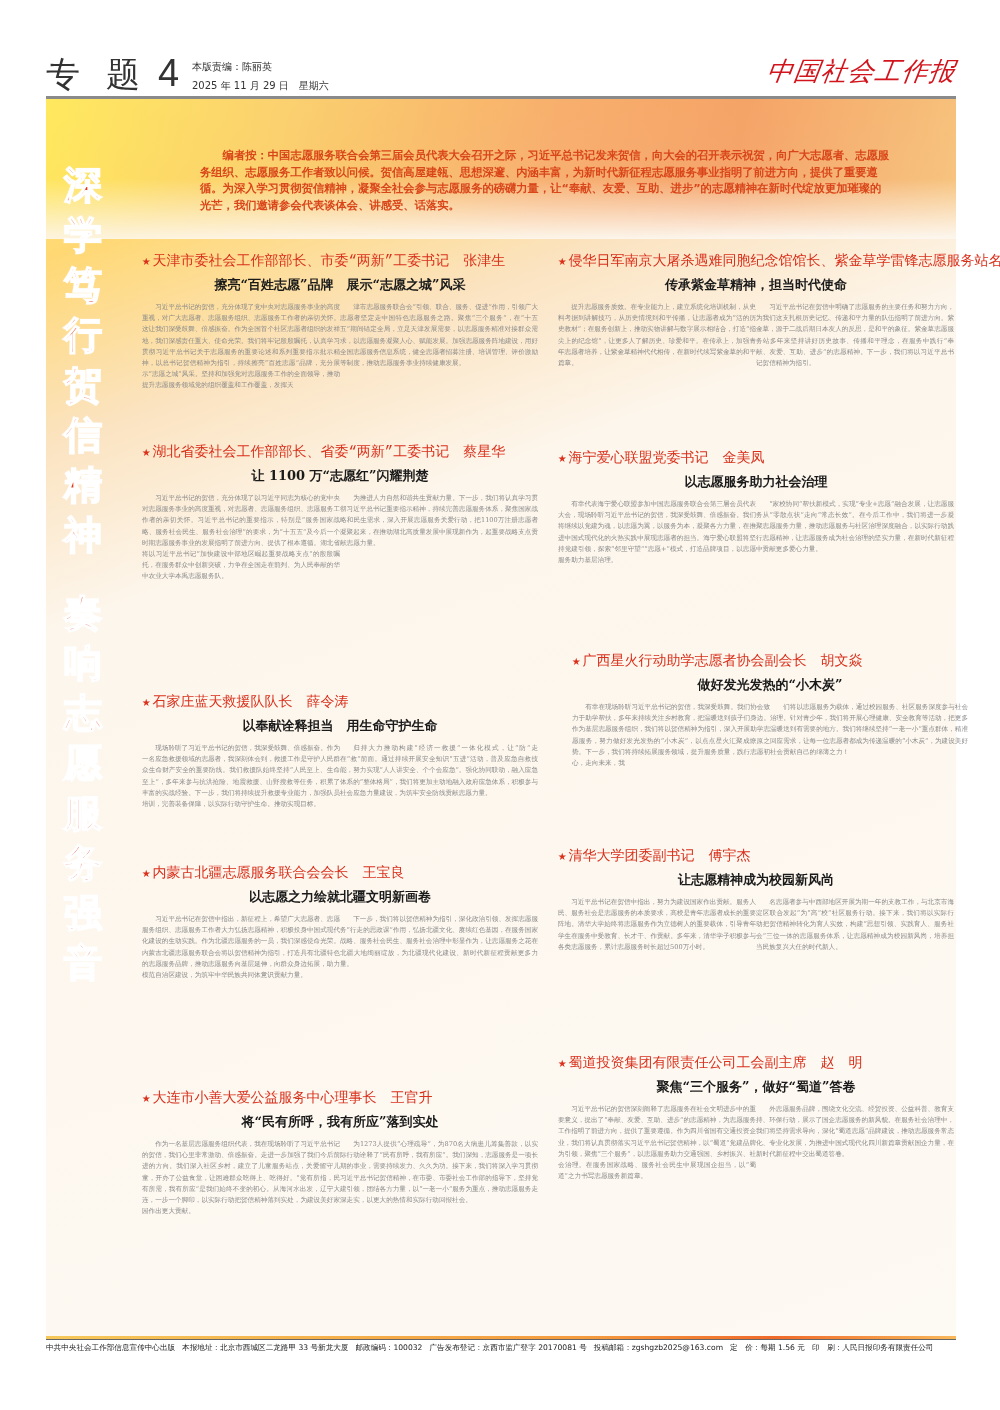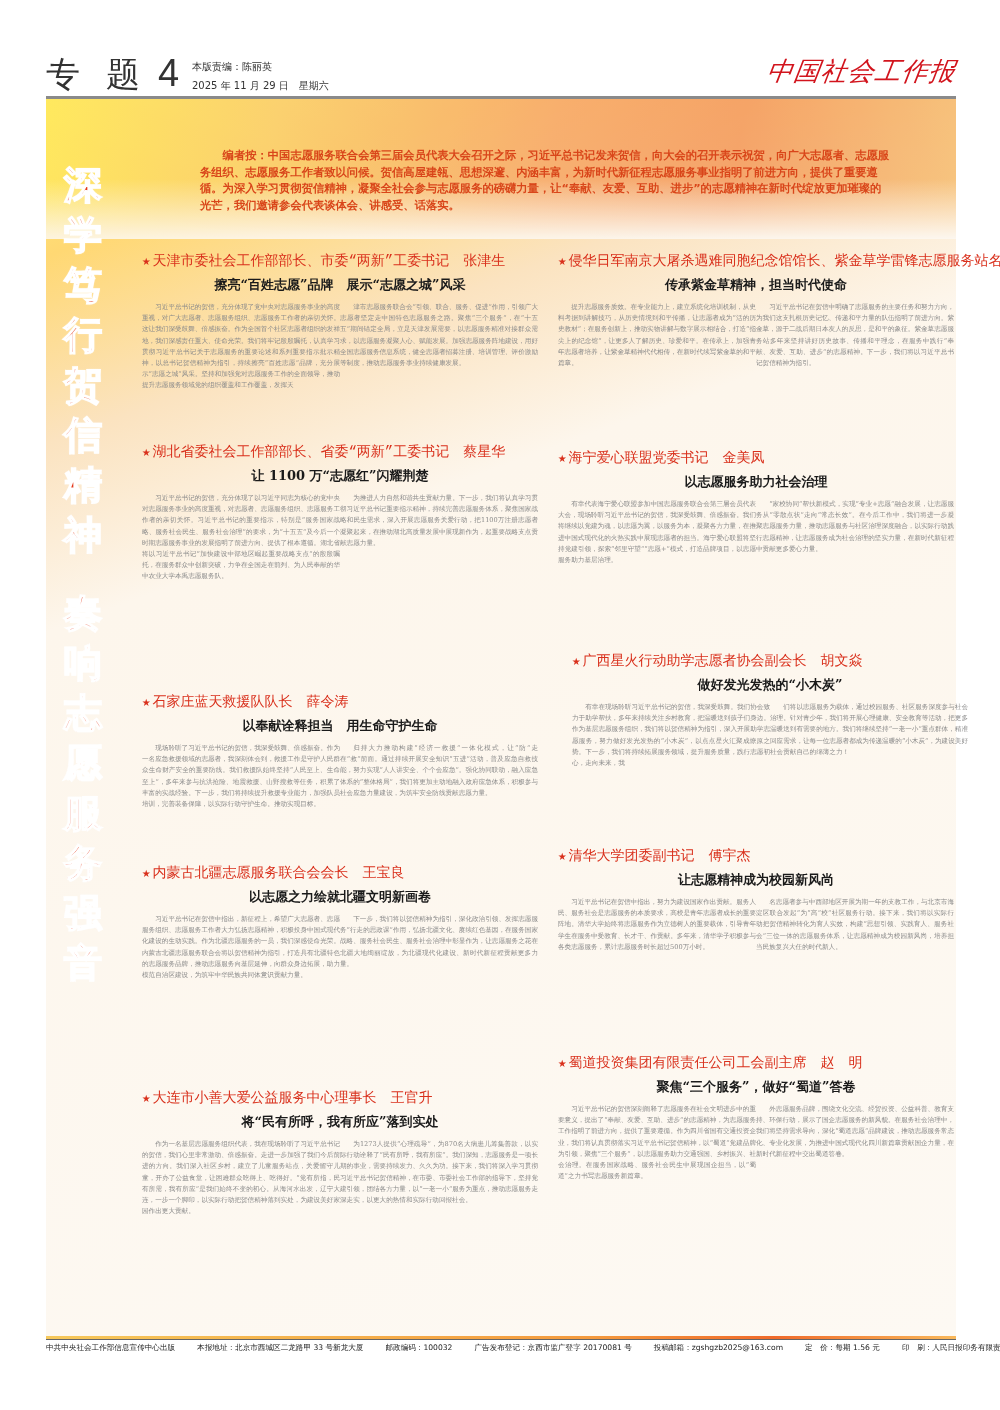--- a/index.html
+++ b/index.html
@@ -30,21 +30,21 @@
   .byline { font-family:Liberation Mono, monospace; font-size:14px; color:#d9301c; white-space:nowrap; }
   .byline .star { color:#d9301c; margin-right:2px; }
   .headline { font-family:"DejaVu Serif", serif; font-weight:bold; font-size:13px; color:#1a1a1a;
          text-align:center; margin:6px 0 8px; white-space:nowrap; }
   .cols { display:flex; }
   .col { flex:1; font-size:6.6px; line-height:11.2px; color:#8a8a8a; text-align:justify; text-indent:2em; }
   .footer-rule { position:absolute; left:46px; top:1336px; width:910px; height:3px;
          background:linear-gradient(90deg,#f6c85a,#f49a3e 60%,#f06a2a 80%,#f9b85a); }
   .footer-rule2 { position:absolute; left:46px; top:1339px; width:910px; height:1px; background:#666; }
   .footer { position:absolute; left:46px; top:1343px; width:910px; font-family:"DejaVu Sans", sans-serif;
-         font-size:7.6px; color:#222; white-space:nowrap; display:flex; gap:22px; }
+         font-size:7.6px; color:#222; white-space:nowrap; display:flex; gap:7px; }
 </style>
 </head>
 <body>
 
 <div class="masthead">
   <div class="section-name">专题</div>
   <div class="page-no">4</div>
   <div class="editor">本版责编：陈丽英</div>
   <div class="date">2025 年 11 月 29 日　星期六</div>
   <div class="logo">中国社会工作报</div>

